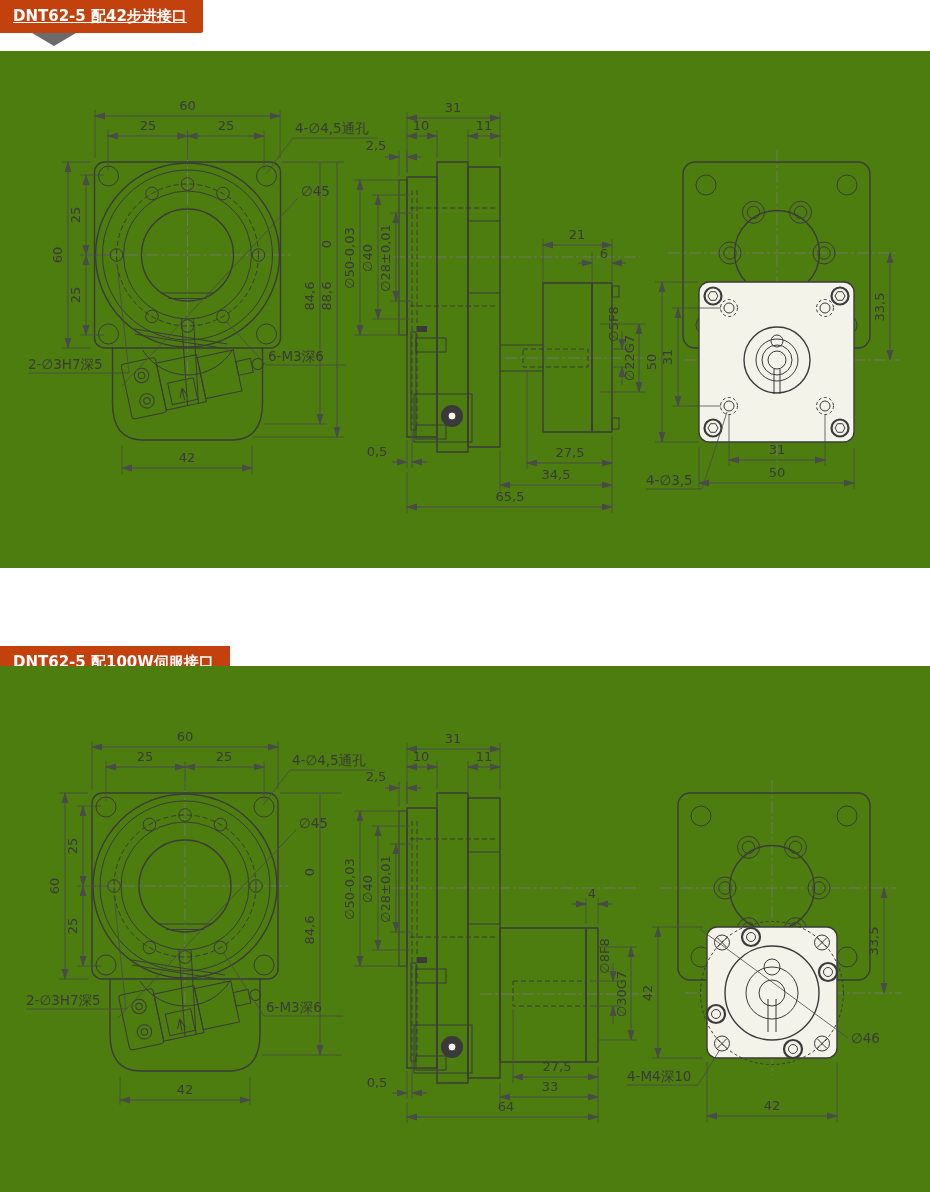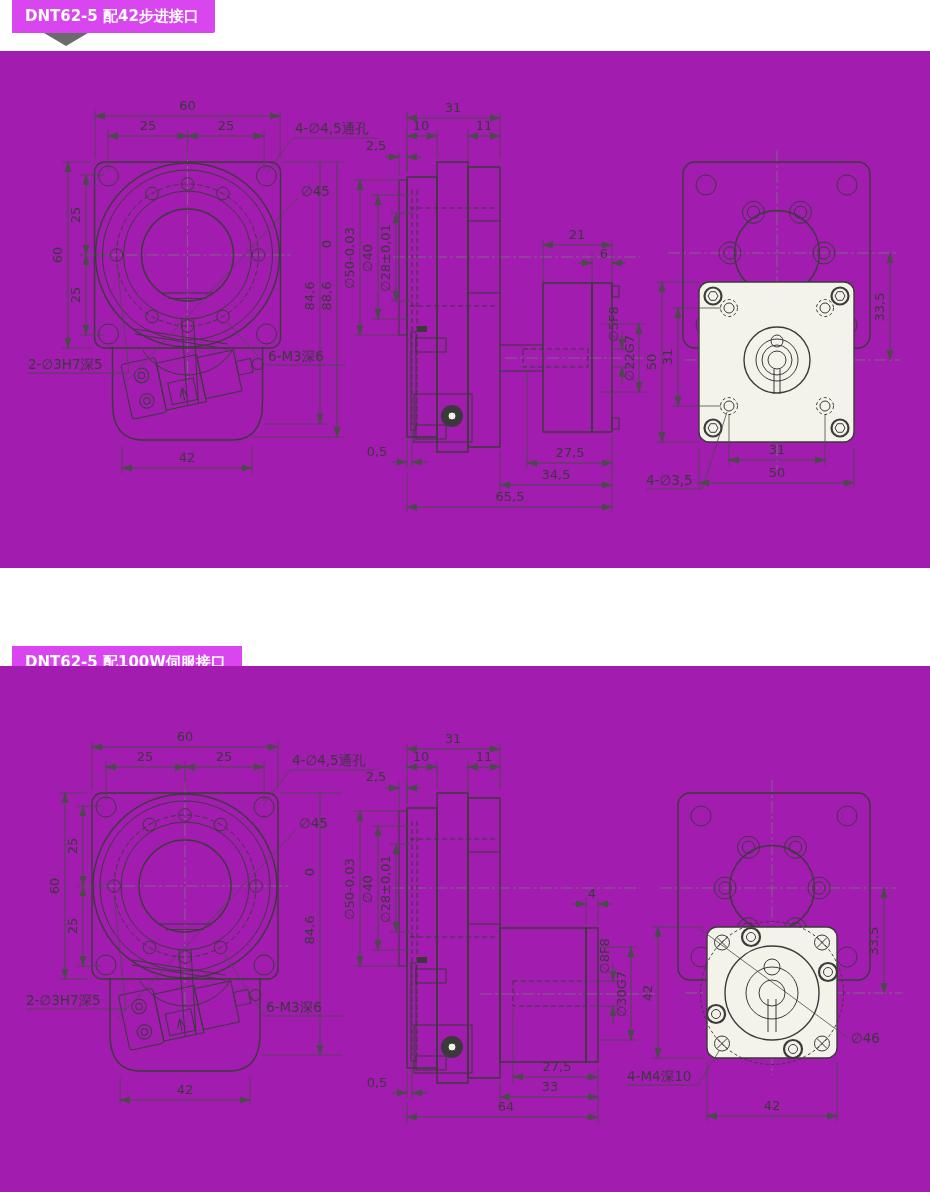--- a/index.html
+++ b/index.html
@@ -1,23 +1,23 @@
 <!DOCTYPE html>
 <html><head>
 <meta charset="utf-8">
 <style>
   html,body{margin:0;padding:0;background:#ffffff;}
   body{width:930px;height:1192px;position:relative;font-family:"DejaVu Sans",sans-serif;overflow:hidden;}
-  .tab{position:absolute;left:12px;background:#d946ef;color:#fff;font:bold 15px/20px "DejaVu Sans",sans-serif;
-       padding:6px 16px 7px 13px;border-radius:0 0 2px 0;white-space:nowrap;}
+  .tab{position:absolute;left:0;background:#c2410c;color:#fff;font:bold 15px/20px "DejaVu Sans",sans-serif;
+       padding:6px 16px 7px 13px;border-radius:0 0 2px 0;white-space:nowrap;text-decoration:underline;}
   .tab::after{content:"";position:absolute;top:100%;border-left:22px solid transparent;
        border-right:22px solid transparent;border-top:13px solid #6b6b6b;}
   #tab1{top:0;} #tab1::after{left:32px;}
   #tab2{top:618px;margin-top:28px;} #tab2::after{left:74px;}
-  .panel{position:absolute;left:0;width:930px;background:#a21caf;}
+  .panel{position:absolute;left:0;width:930px;background:#4d7c0f;}
   #panel1{top:51px;height:517px;} #panel2{top:666px;height:526px;}
   svg{display:block;}
   svg text{font-family:"DejaVu Sans",sans-serif;font-size:13px;fill:#3a3a3a;}
   .lbl{font-size:13.5px;}
   .o{stroke:#3b3b3b;stroke-width:1.4;fill:none;stroke-linejoin:round;}
   .ob{stroke:#3b3b3b;stroke-width:2.2;fill:none;}
   .o2{stroke:#3b3b3b;stroke-width:1;fill:none;}
   .hid{stroke:#3b3b3b;stroke-width:1;fill:none;stroke-dasharray:5 3;}
   .hd2{stroke:#3b3b3b;stroke-width:1;fill:none;stroke-dasharray:3 2.5;}
   .cl{stroke:#787878;stroke-width:0.8;fill:none;stroke-dasharray:12 3 3 3;}

